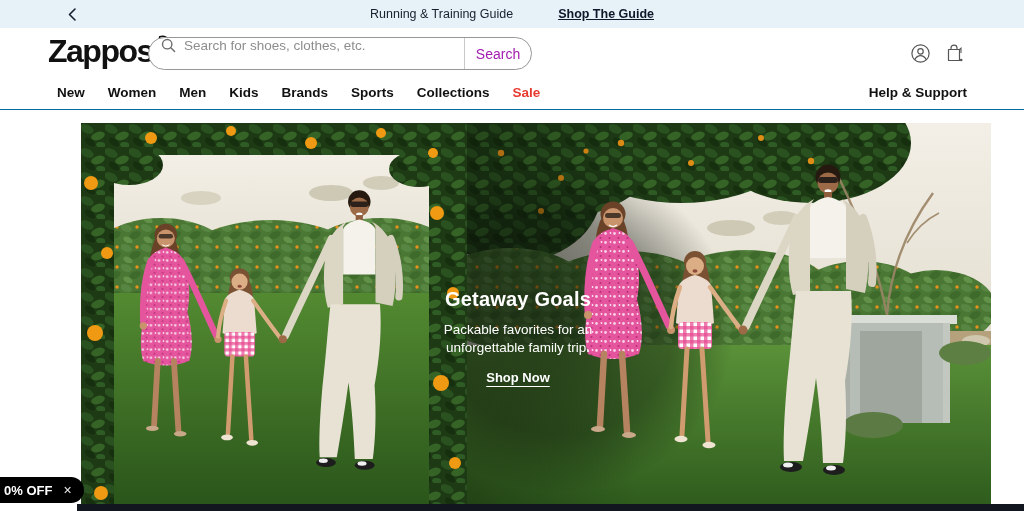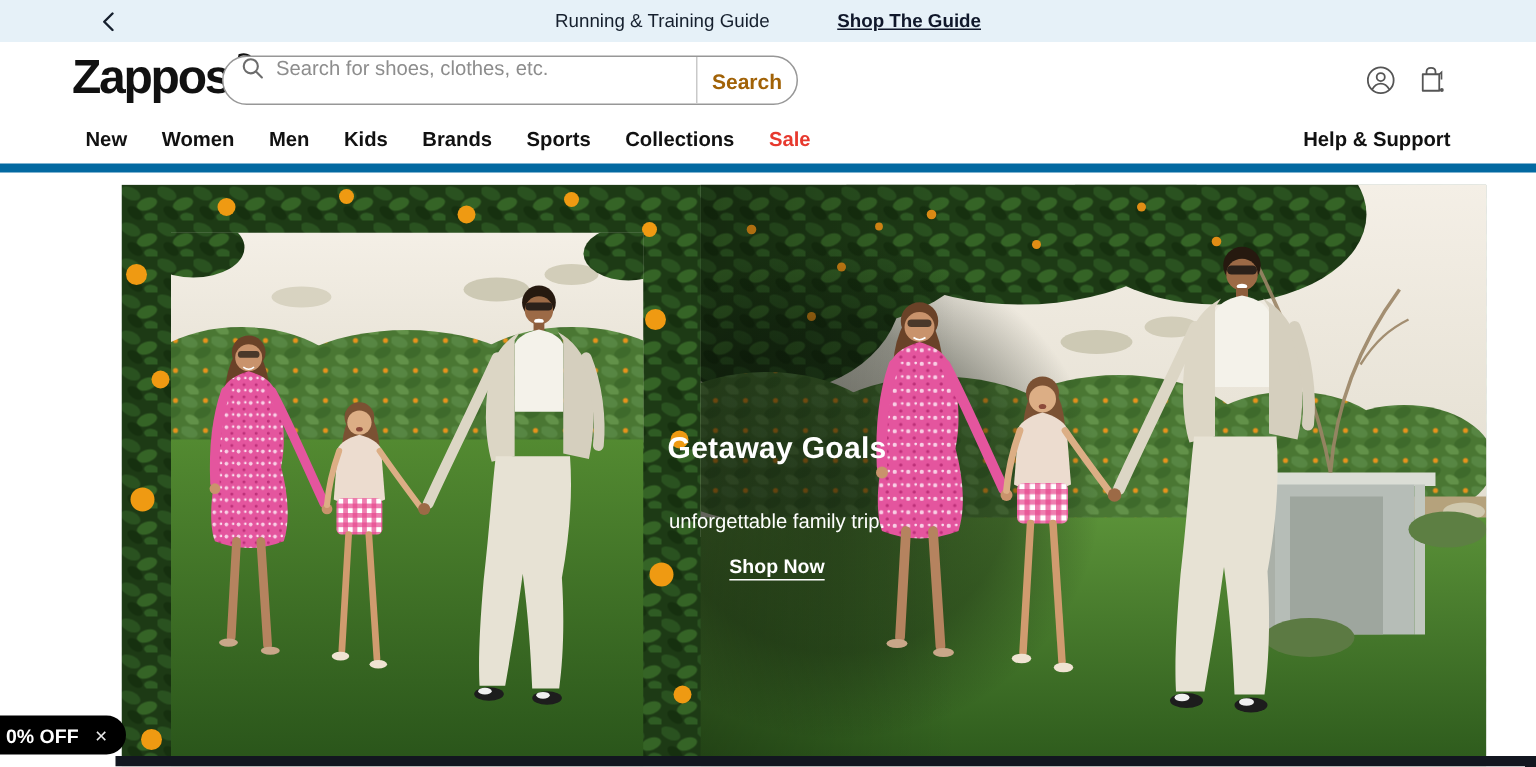--- a/index.html
+++ b/index.html
@@ -20,28 +20,28 @@
   .logo{position:absolute;left:48px;top:3px;display:flex;align-items:flex-start;cursor:pointer;}
   .logo-text{font-size:32px;font-weight:800;letter-spacing:-1.5px;color:#111;line-height:40px;}
   .logo-tm{font-size:6px;margin-top:30px;color:#111;}
   .search{position:absolute;left:148px;top:9px;width:382px;height:31px;border:1px solid #979797;
           border-radius:17px;display:flex;align-items:flex-start;background:#fff;overflow:hidden;}
   .search input{border:none;outline:none;flex:1;font-size:13.5px;color:#444;
           padding:0 6px 0 8px;background:transparent;font-family:"Liberation Sans",sans-serif;}
   .search input::placeholder{color:#8d8d8d;}
   .mag{margin-left:12px;flex:0 0 auto;display:flex;}
   .search-divider{width:1px;align-self:stretch;background:#c9c9c9;}
-  .search-btn{width:66px;height:100%;font-weight:700;font-size:14px;background:none;border:none;
-          cursor:pointer;color:#a16207;font-family:"Liberation Sans",sans-serif;}
+  .search-btn{width:66px;height:100%;font-weight:400;font-size:14px;background:none;border:none;
+          cursor:pointer;color:#a21caf;font-family:"Liberation Sans",sans-serif;}
   .hdr-icons{position:absolute;right:58px;top:15px;display:flex;gap:15px;align-items:center;}
   .icon-btn{background:none;border:none;padding:0;cursor:pointer;display:flex;}
 
   
   .nav{position:absolute;top:75px;left:0;right:0;height:34px;background:#fff;
-       border-bottom:6px solid #0369a1;display:flex;align-items:center;
+       border-bottom:1px solid #0369a1;display:flex;align-items:center;
        font-size:13.5px;font-weight:700;}
   .nav a{color:#111;text-decoration:none;cursor:pointer;}
   .nav .nav-items{display:flex;gap:23px;margin-left:57px;}
   .help{position:absolute;right:57px;color:#111;text-decoration:none;cursor:pointer;}
 
   
   .hero{position:absolute;left:57px;top:123px;width:910px;height:388px;overflow:hidden;padding-left:24px;}
   .hero svg{display:block;}
   .hero-text{position:absolute;left:341px;top:165px;width:240px;text-align:center;color:#fff;}
   .hero-title{font-size:20px;font-weight:800;letter-spacing:.2px;margin:0;}
@@ -318,21 +318,21 @@
 
         <ellipse cx="478" cy="205" rx="175" ry="165" fill="url(#shade)"></ellipse>
         <rect x="386" y="0" width="170" height="388" fill="url(#leftdark)" opacity="0.8"></rect>
         <use href="#family"></use>
       </g>
     </svg>
 
     <div class="hero-text">
       <h2 class="hero-title">Getaway Goals</h2>
       <p class="hero-sub">
-        <br>
+        <span>Packable favorites for an</span><br>
         <span>unforgettable family trip.</span>
       </p>
       <a class="hero-cta">Shop Now</a>
     </div>
   </div>
 
   <div class="promo">
     <span>0% OFF</span>
     <button class="close" aria-label="dismiss">×</button>
   </div>

